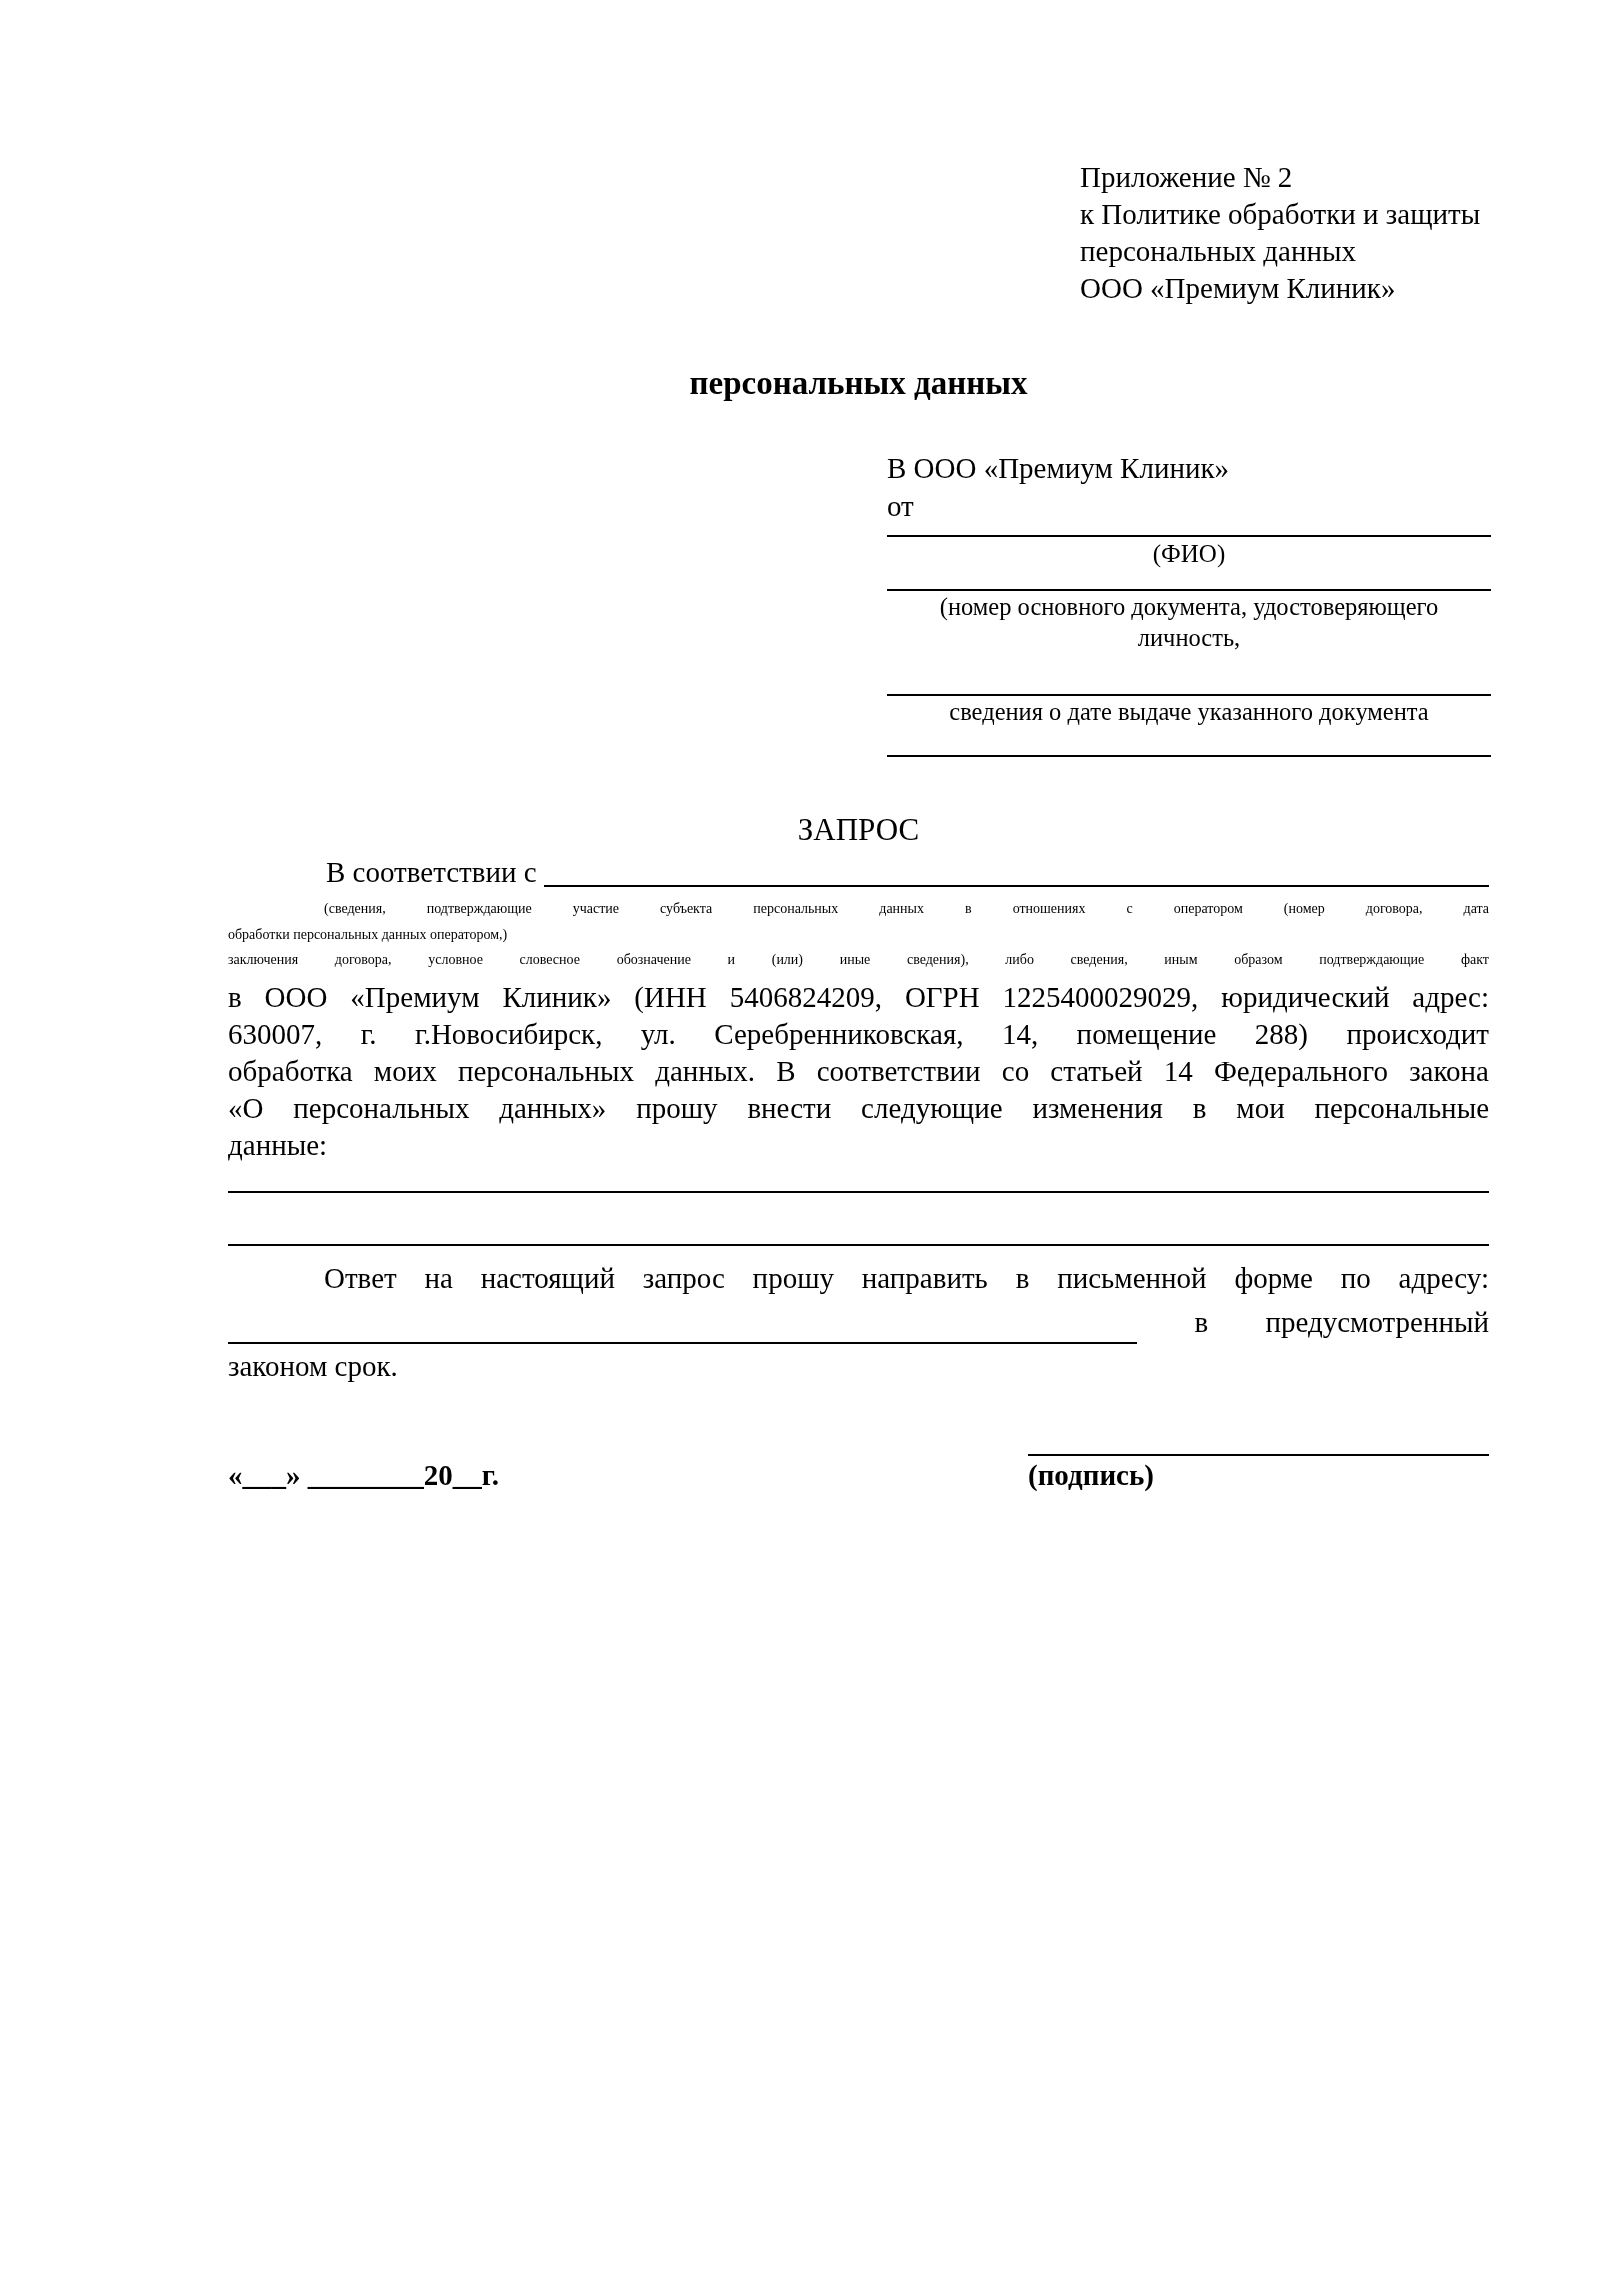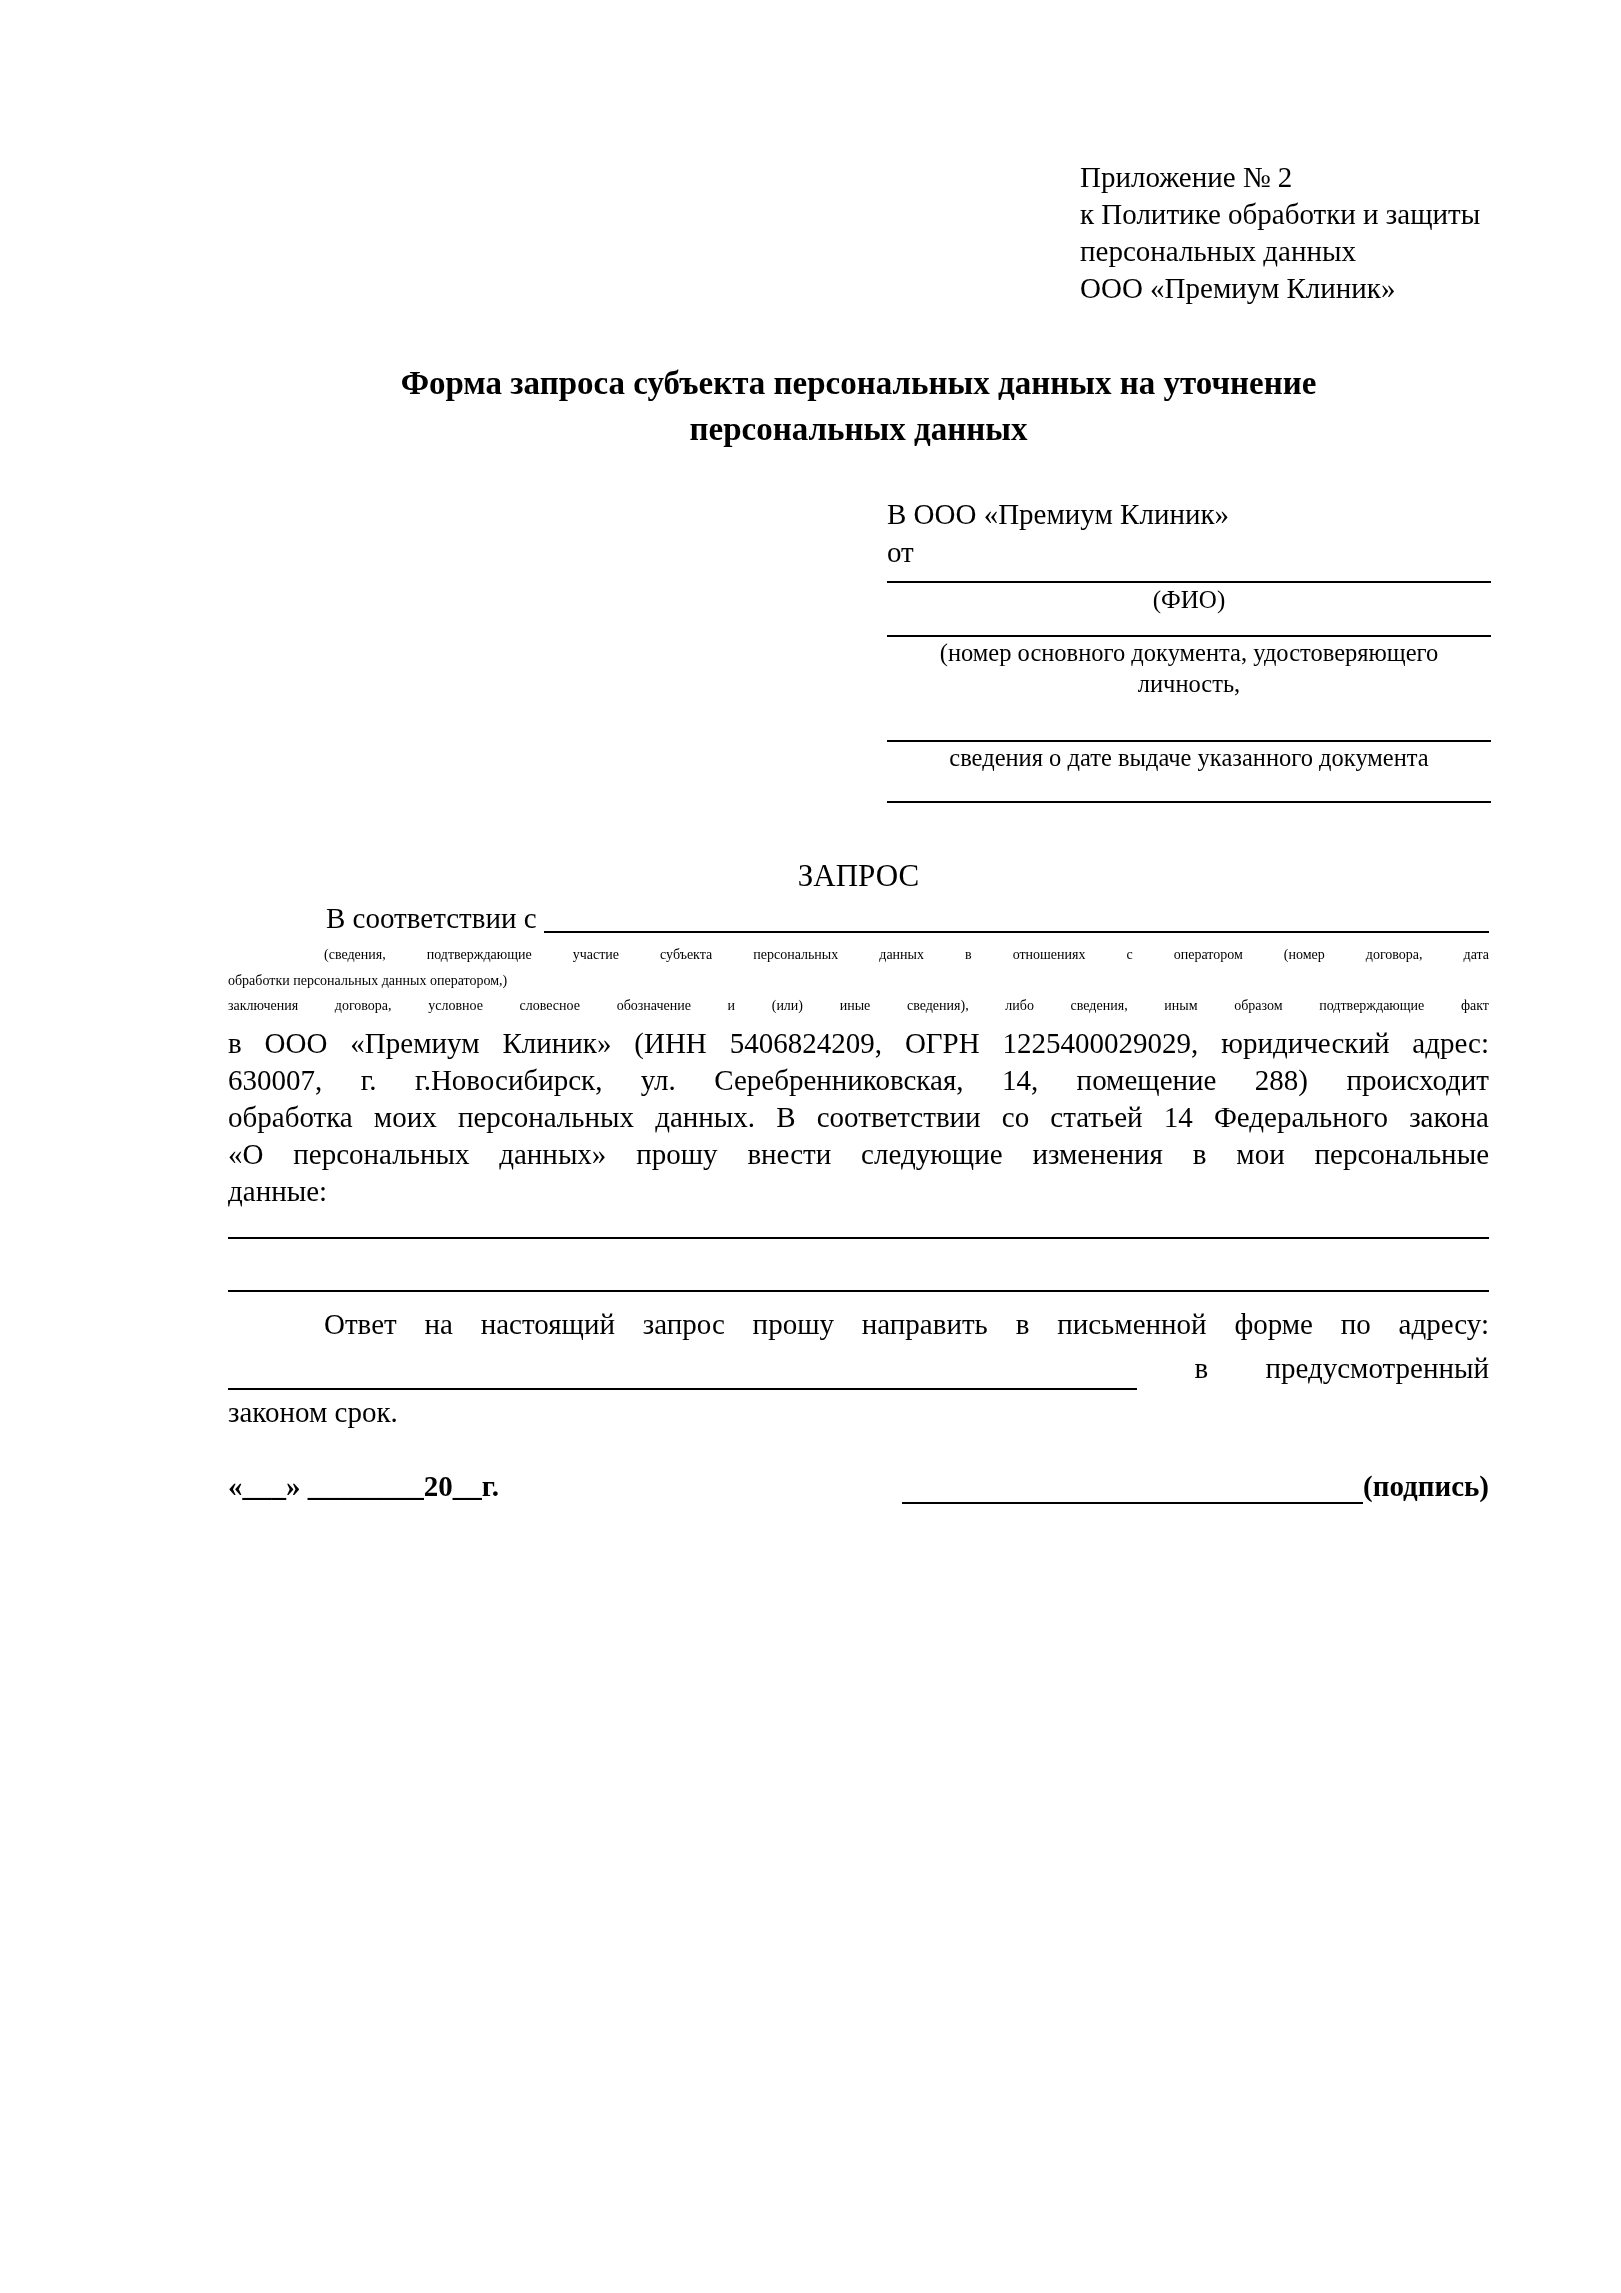--- a/index.html
+++ b/index.html
@@ -55,37 +55,36 @@
   .wide-blank { border-bottom: 2.9px solid #000; }
   .wb1 { height: 27.4px; }
   .wb2 { height: 51px; }
 
   .resp1 { margin-top: 9.8px; line-height: 44px; text-indent: 96px; text-align: justify; text-align-last: justify; }
   .resp2 { display: flex; justify-content: space-between; align-items: flex-end; line-height: 44px; }
   .resp-blank { width: 909px; height: 35px; border-bottom: 2px solid #000; }
   .resp3 { line-height: 44px; }
 
   .sign-row { margin-top: 33px; display: flex; justify-content: space-between; align-items: flex-end; line-height: 39px; font-weight: bold; }
-  .sig-group { display: flex; align-items: center; }
+  .sig-group { display: flex; align-items: flex-start; flex-direction: column; }
   .sig-line { display: inline-block; width: 461px; height: 33px; border-bottom: 2px solid #000; }
 </style>
 </head>
 <body>
 
 <div class="page">
 
   <div class="appendix">
     <div>Приложение № 2</div>
     <div>к Политике обработки и защиты</div>
     <div>персональных данных</div>
     <div>ООО «Премиум Клиник»</div>
   </div>
 
   <div class="title">
-    <div>Форма запроса субъекта персональных данных на уточнение</div>
     <div>персональных данных</div>
   </div>
 
   <div class="addressee">
     <div class="addr-to">В ООО «Премиум Клиник»</div>
     <div class="addr-from">от</div>
     <div class="blank b1"></div>
     <div class="cap cap-lg">(ФИО)</div>
     <div class="blank b2"></div>
     <div class="cap">(номер основного документа, удостоверяющего личность,</div>

